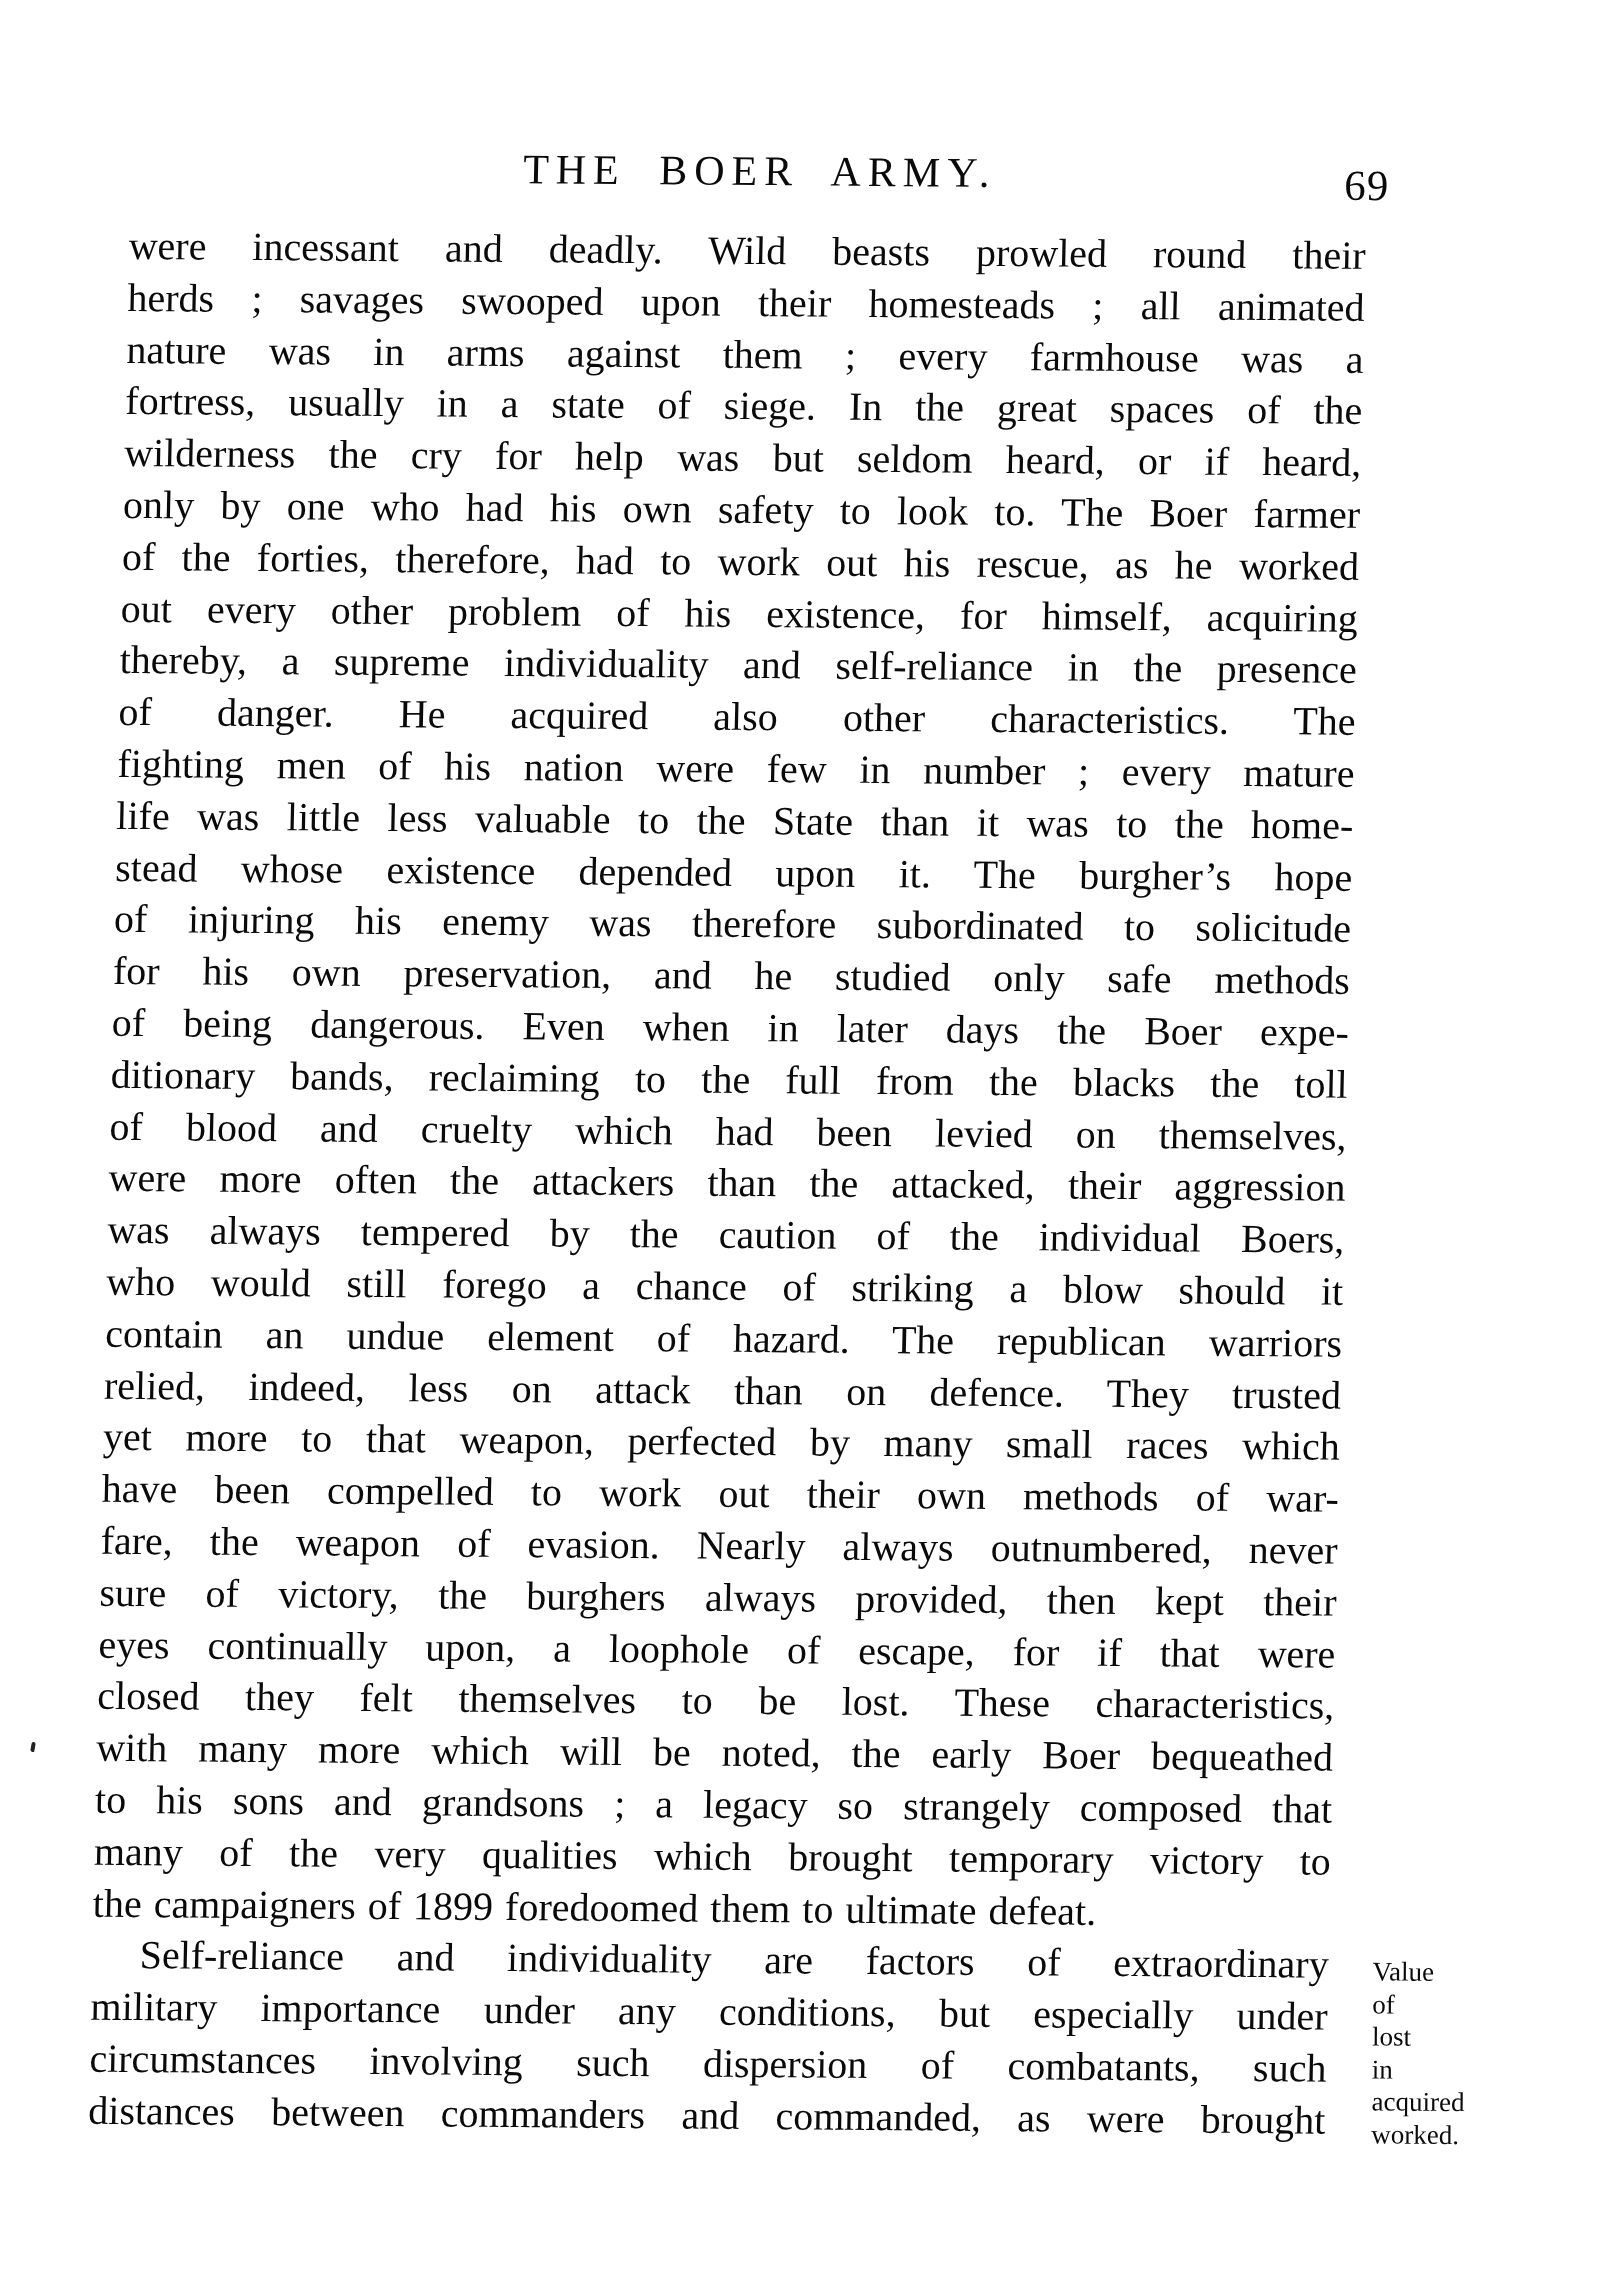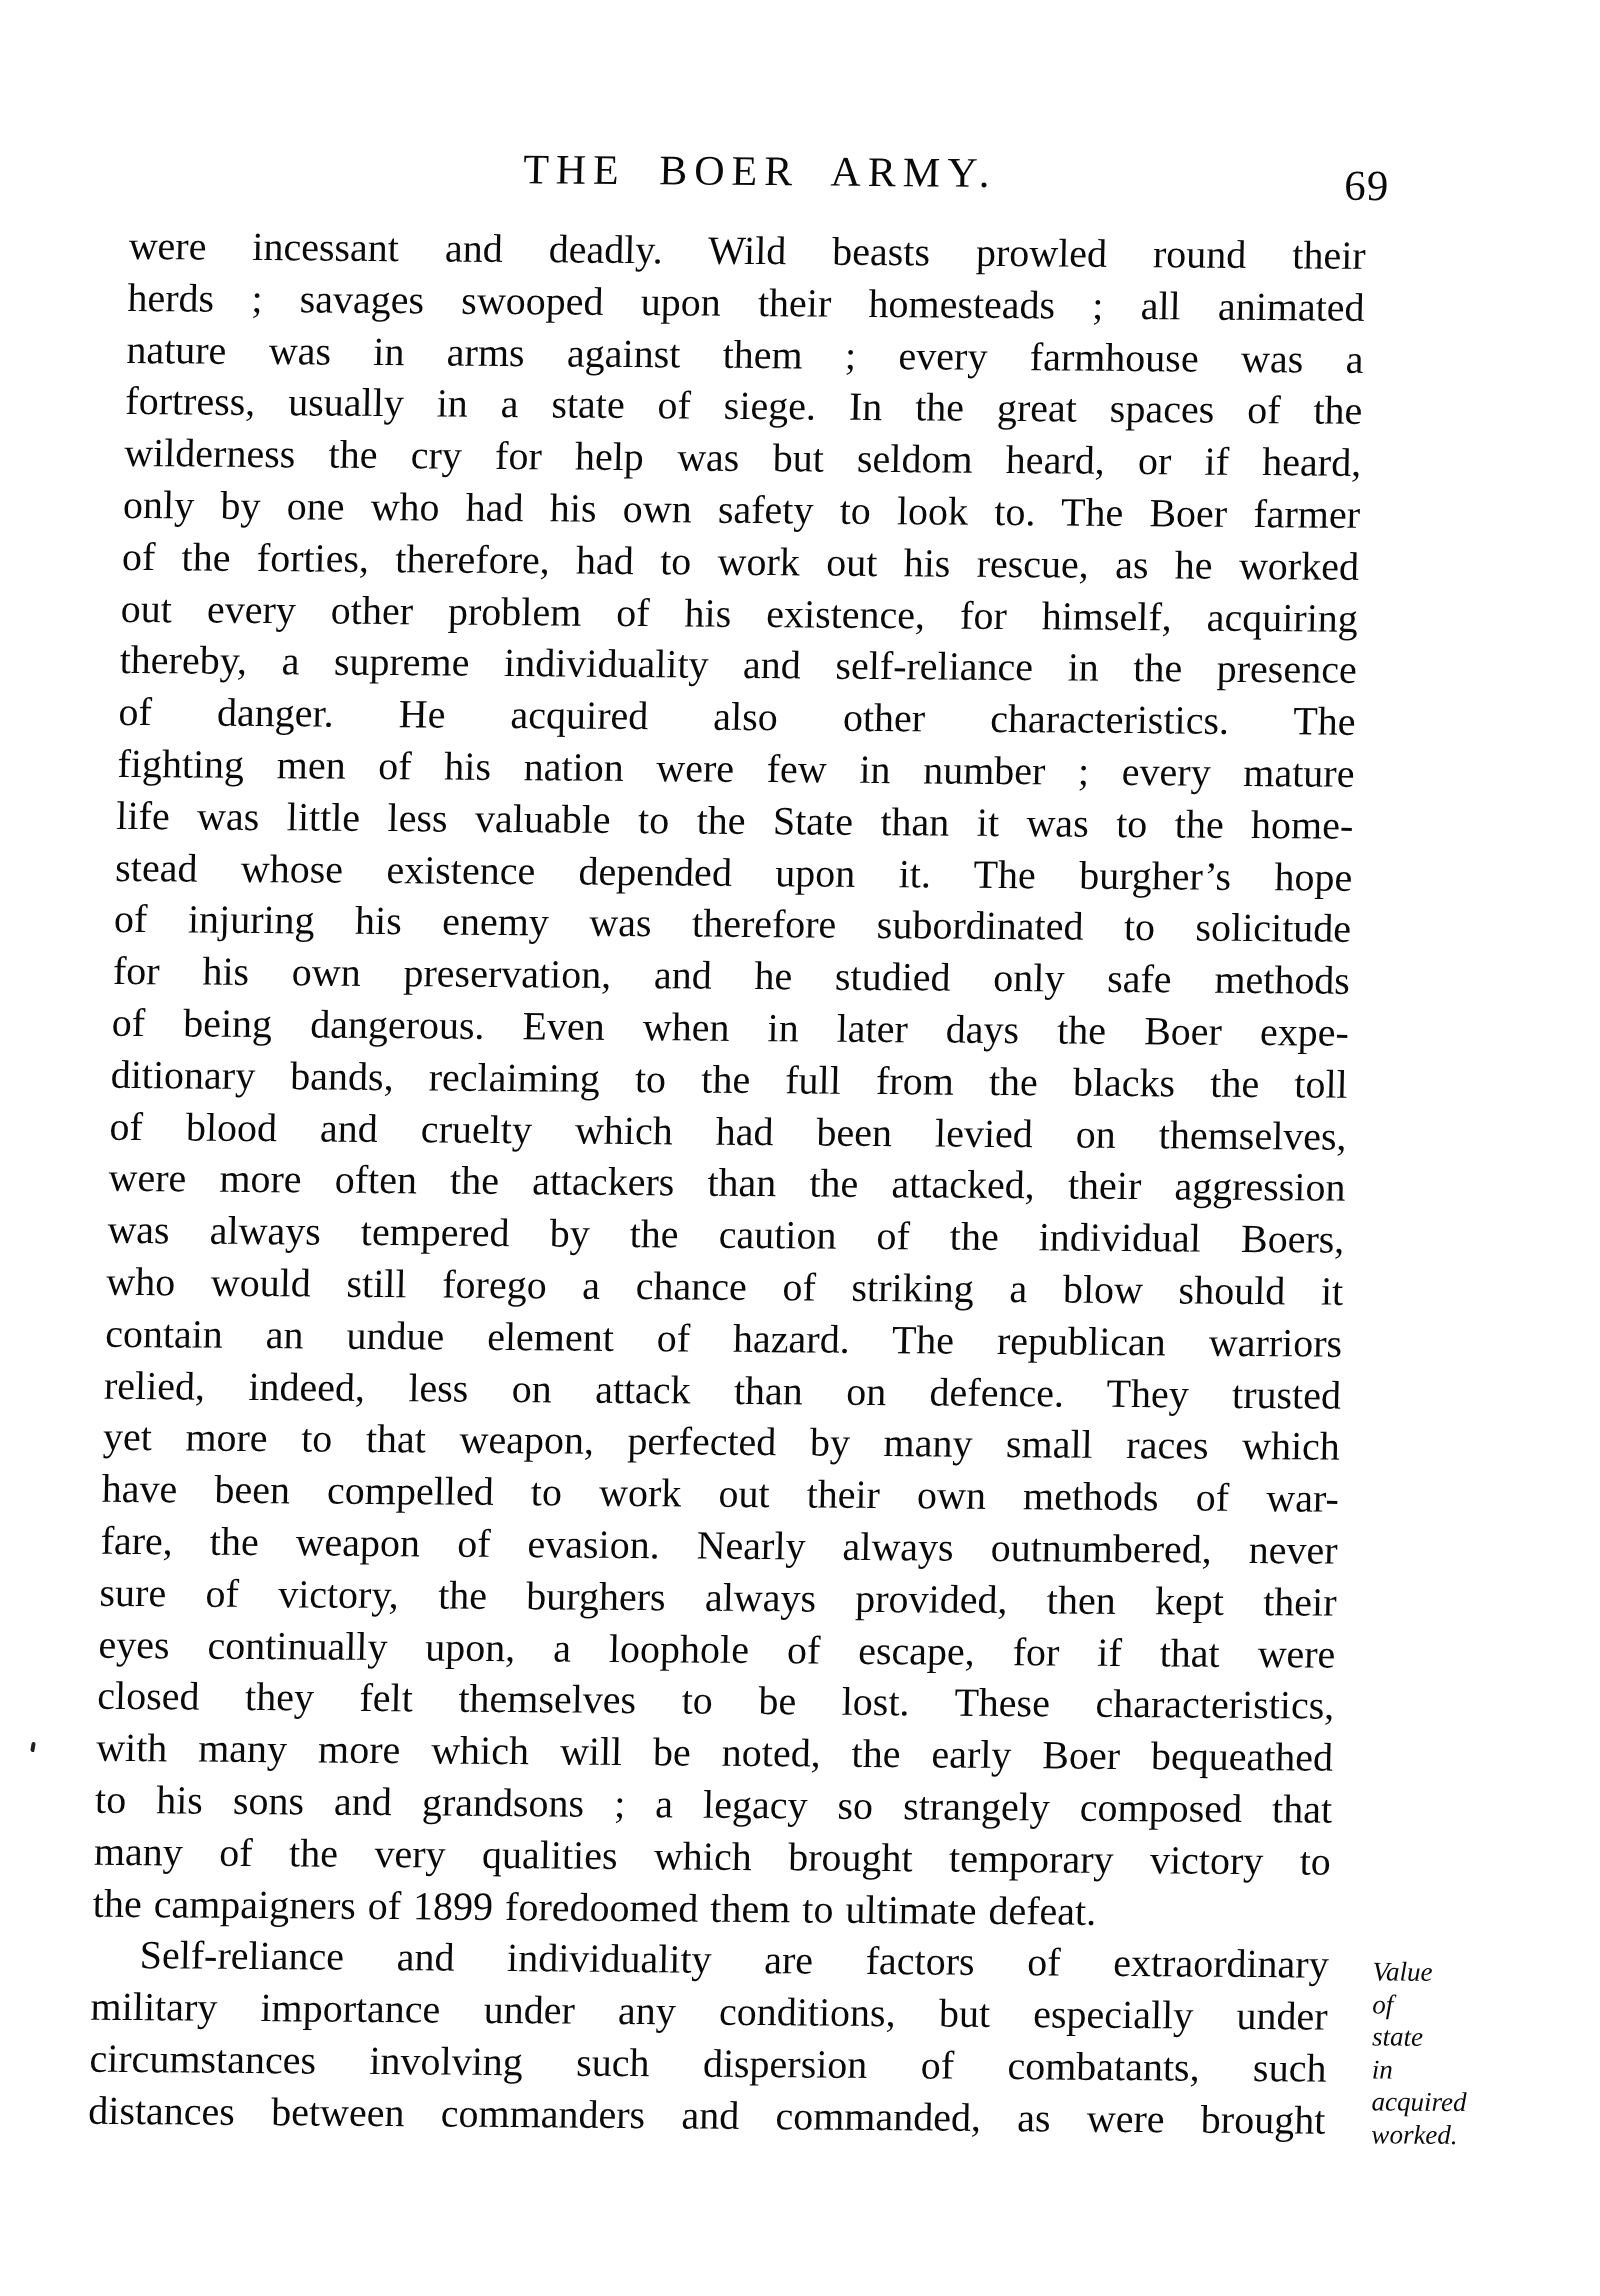--- a/index.html
+++ b/index.html
@@ -60,21 +60,21 @@
   .sidenote {
     position: absolute;
     left: 1372px;
     top: 1956px;
     width: 170px;
     font-size: 27px;
     line-height: 32.5px;
     transform: rotate(0.4deg);
     color: #0a0a0a;
   }
-  .sidenote-line { white-space: nowrap; font-style: italic; }
+  .sidenote-line { white-space: nowrap; }
   
   .speck {
     position: absolute;
     left: 31px;
     top: 1742px;
     width: 4px;
     height: 10px;
     background: #222;
     border-radius: 2px 2px 1px 2px;
     transform: rotate(10deg);
@@ -130,20 +130,20 @@
         <div class="line">military importance under any conditions, but especially under</div>
         <div class="line">circumstances involving such dispersion of combatants, such</div>
         <div class="line">distances between commanders and commanded, as were brought</div>
       </div>
     </div>
   </div>
 
   <div class="sidenote">
     <div class="sidenote-line">Value</div>
     <div class="sidenote-line">of</div>
-    <div class="sidenote-line">state</div>
+    <div class="sidenote-line">lost</div>
     <div class="sidenote-line">in</div>
     <div class="sidenote-line">acquired</div>
     <div class="sidenote-line">worked.</div>
   </div>
 
   <div class="speck"></div>
 </div>
 
 </body></html>

